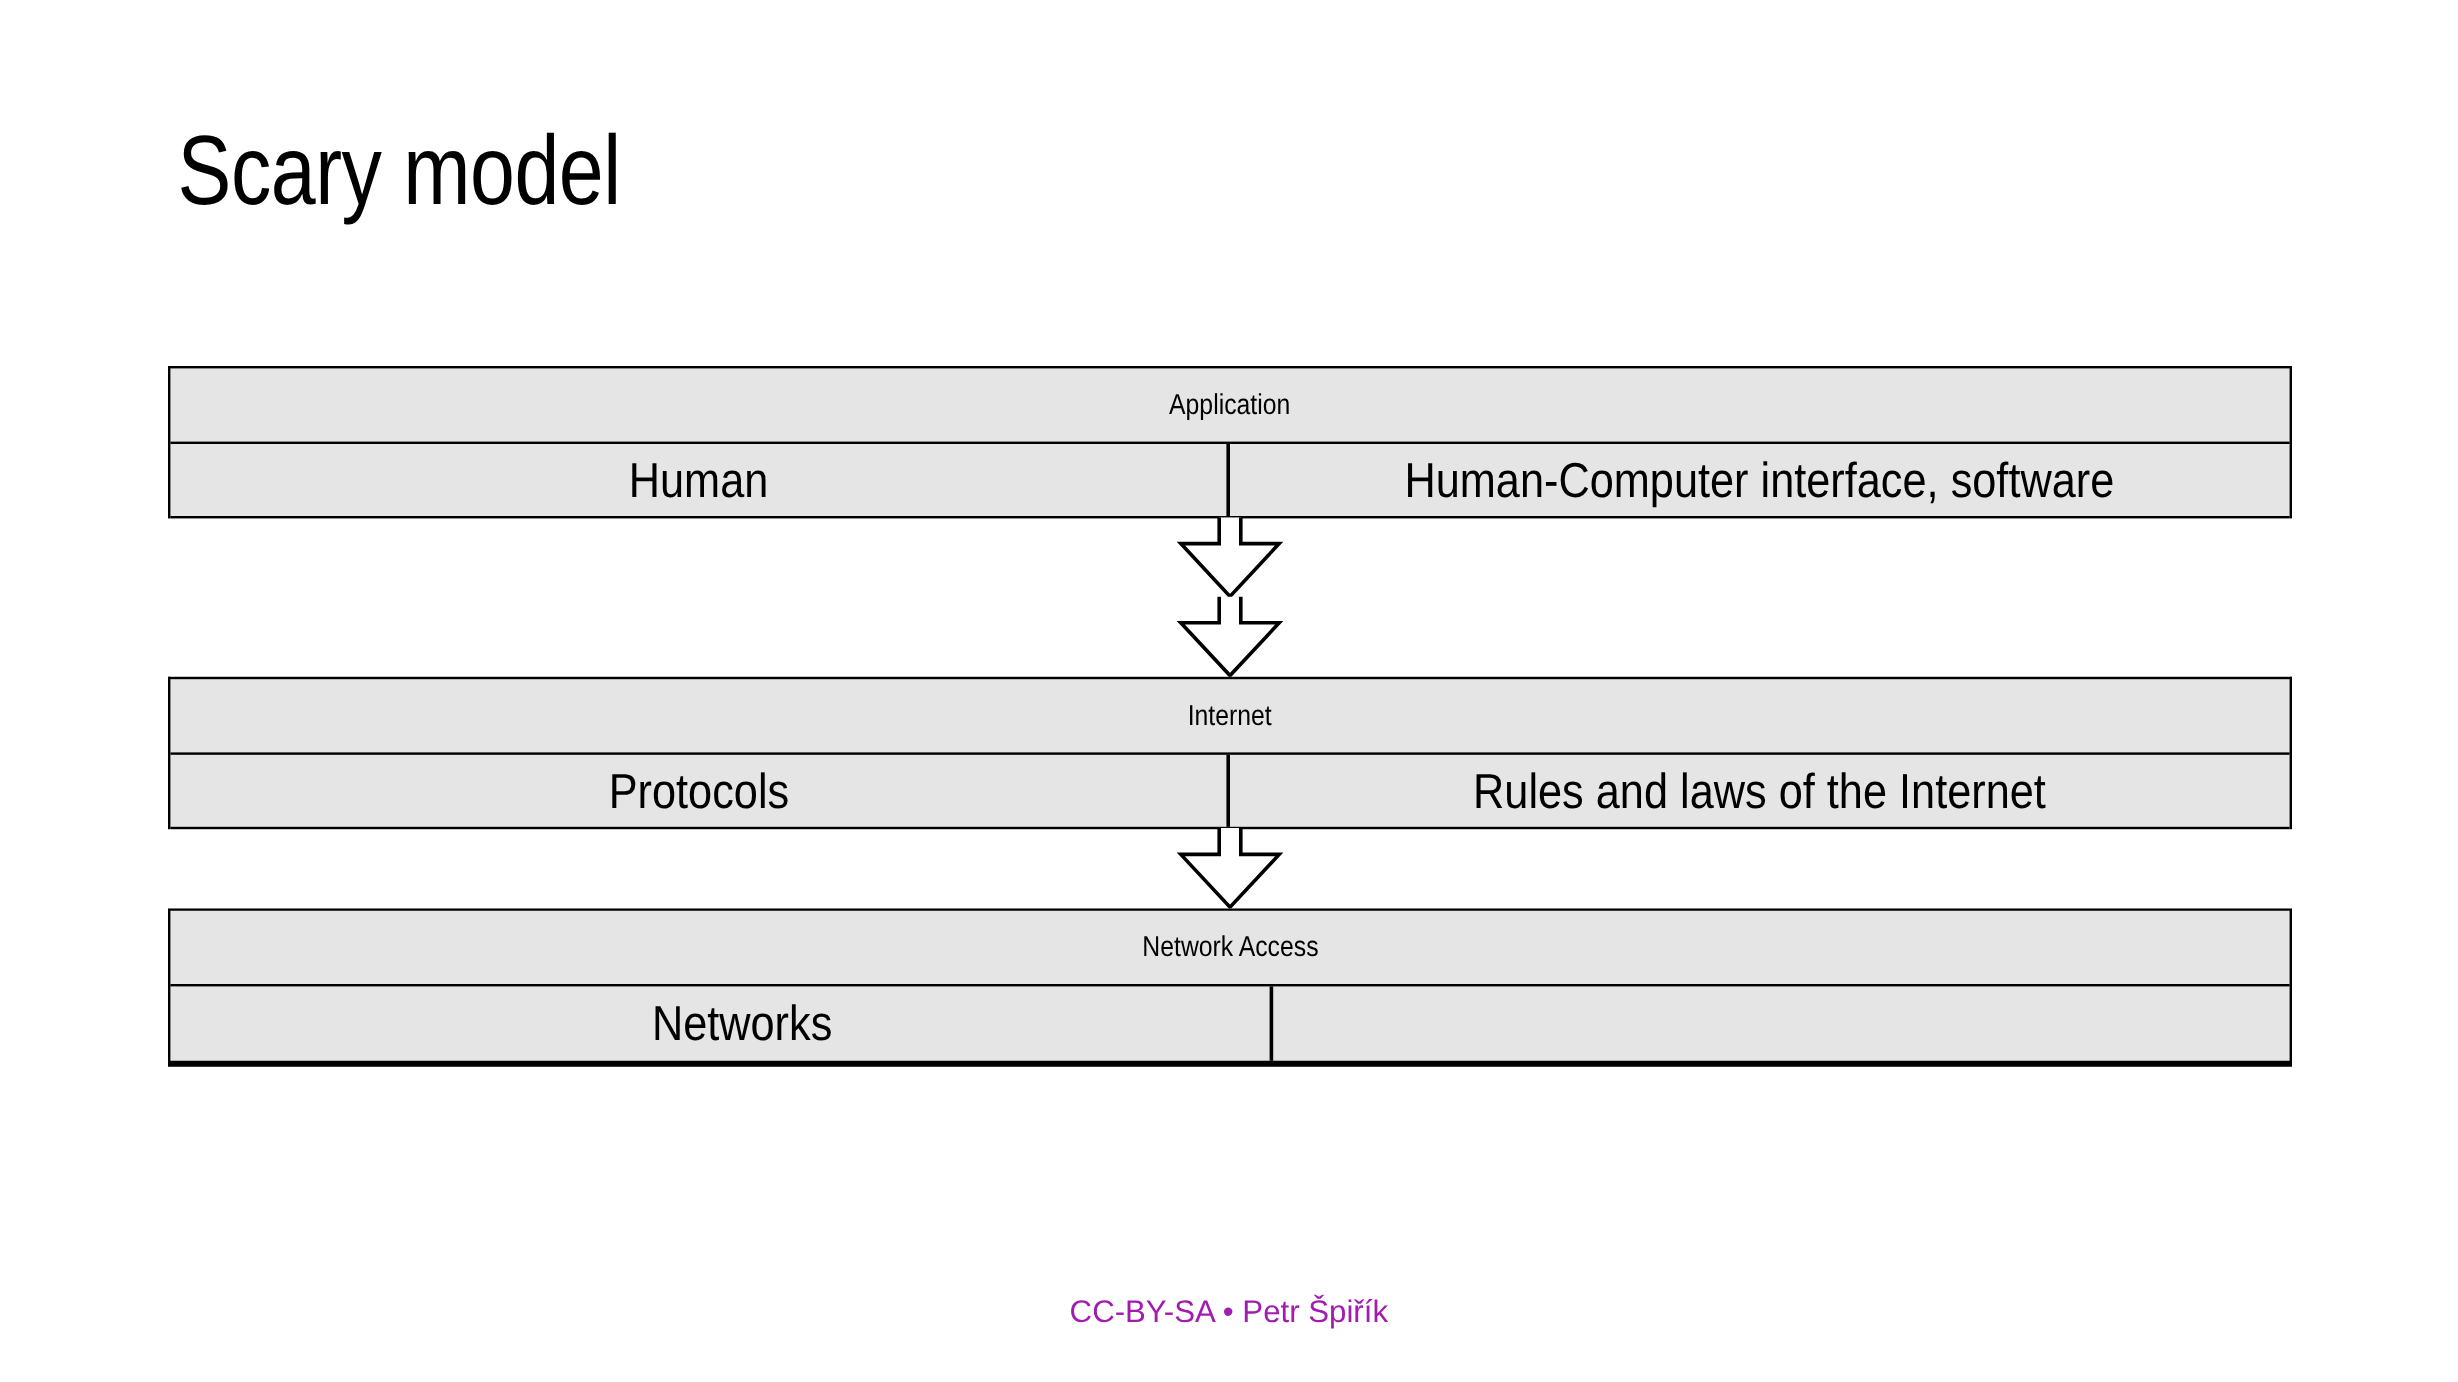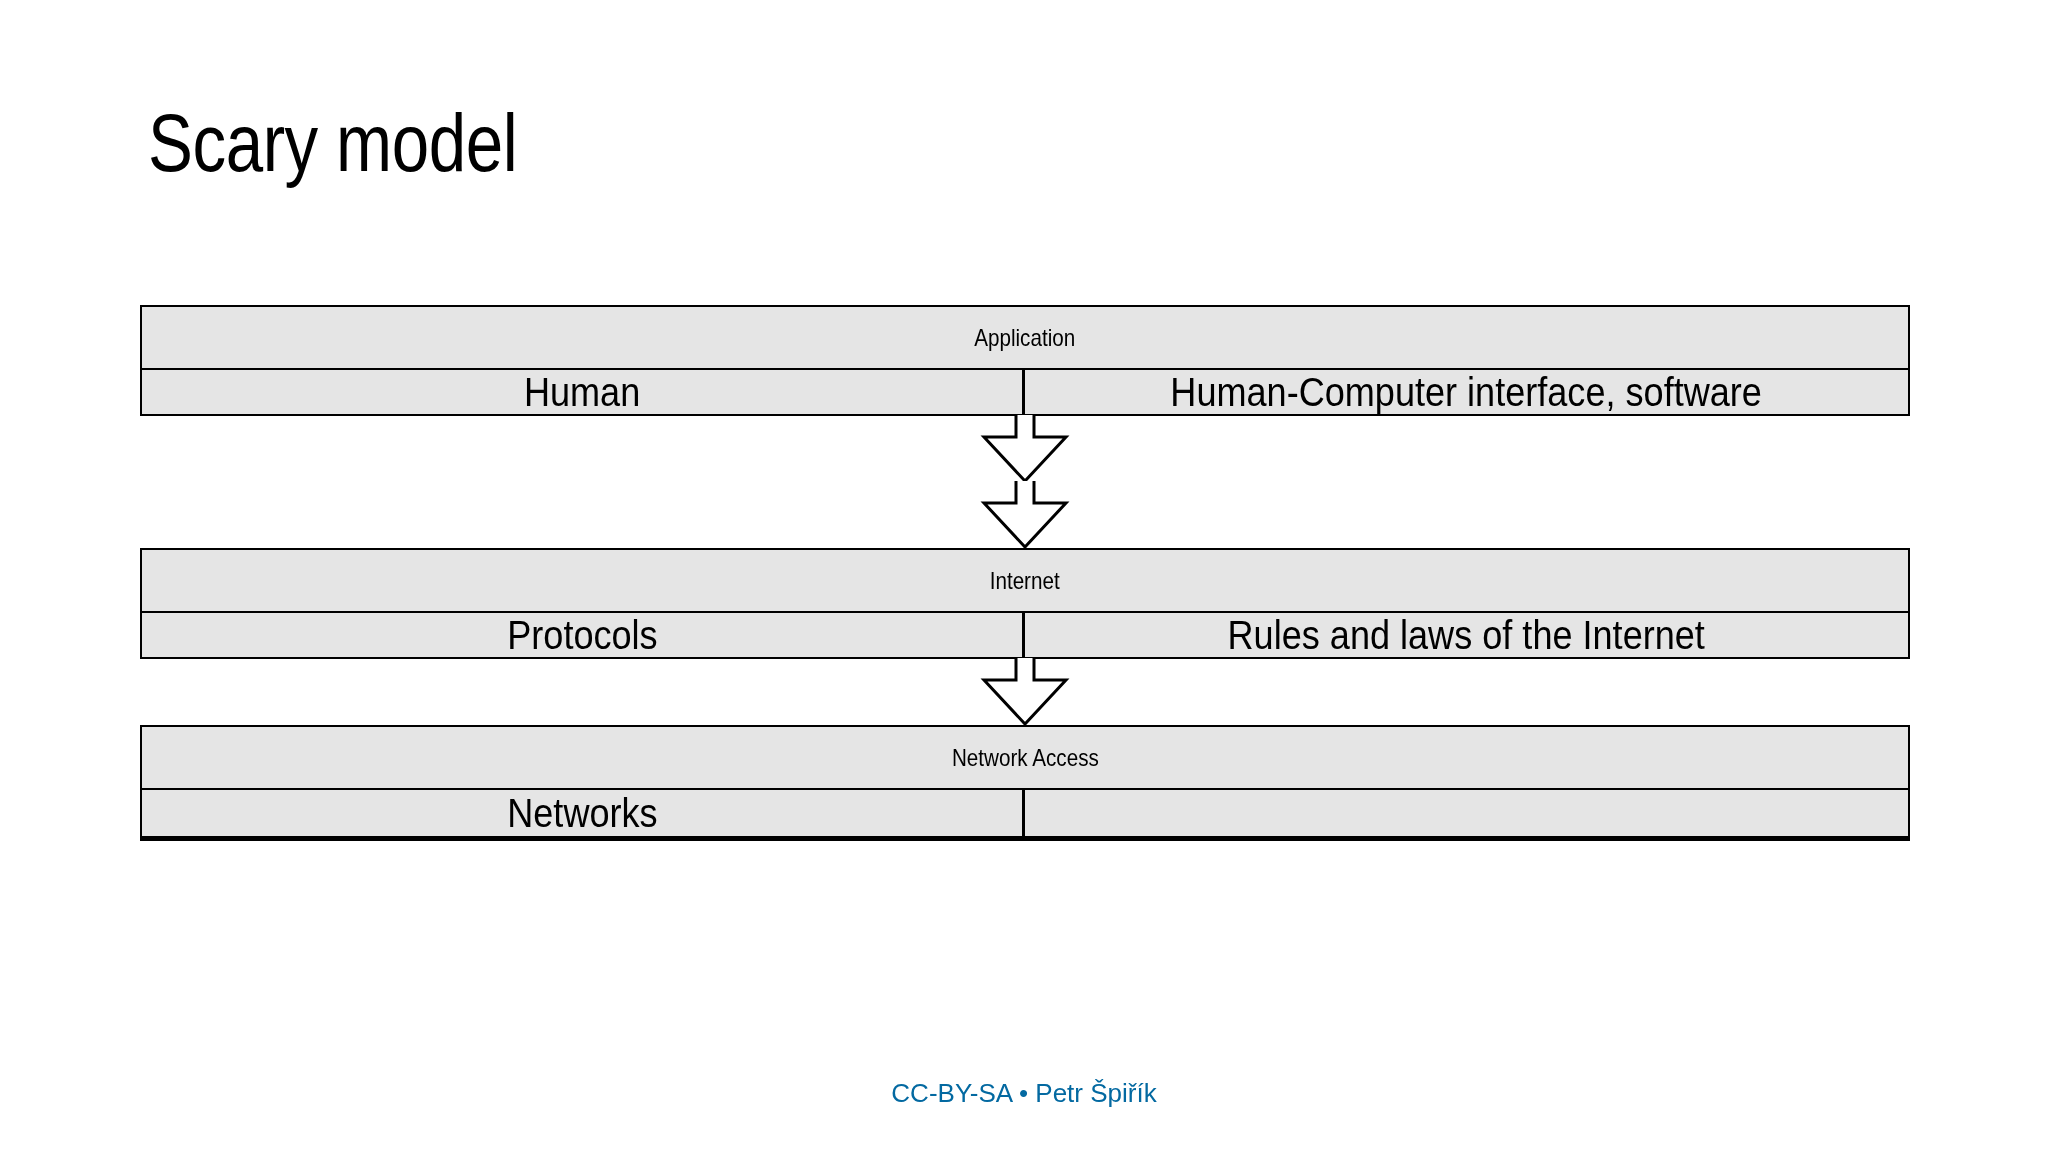--- a/index.html
+++ b/index.html
@@ -65,27 +65,28 @@
     font-size: 24px;
     font-weight: 400;
     line-height: 1;
     color: #000000;
     transform: scaleX(0.86);
     white-space: nowrap;
   }
 
   .layer-body {
     box-sizing: border-box;
-    height: 46px;
+    height: 62px;
     display: flex;
     align-items: stretch;
     border-bottom: 2px solid #000000;
   }
   .layer-block.is-last .layer-body {
     border-bottom: none;
+    padding-left: 36px;
   }
 
   .layer-cell {
     display: flex;
     align-items: center;
     justify-content: center;
     box-sizing: border-box;
     overflow: hidden;
   }
   .layer-cell-left {
@@ -124,21 +125,21 @@
 
   
   #footer-credit {
     position: absolute;
     left: 0;
     top: 1078px;
     width: 2048px;
     text-align: center;
     font-family: "Liberation Sans", sans-serif;
     font-size: 26px;
-    color: #0369a1;
+    color: #a21caf;
     white-space: nowrap;
   }
 </style>
 </head>
 <body>
 
 <div id="slide-title">Scary model</div>
 
 <div id="layer-stack">
 

